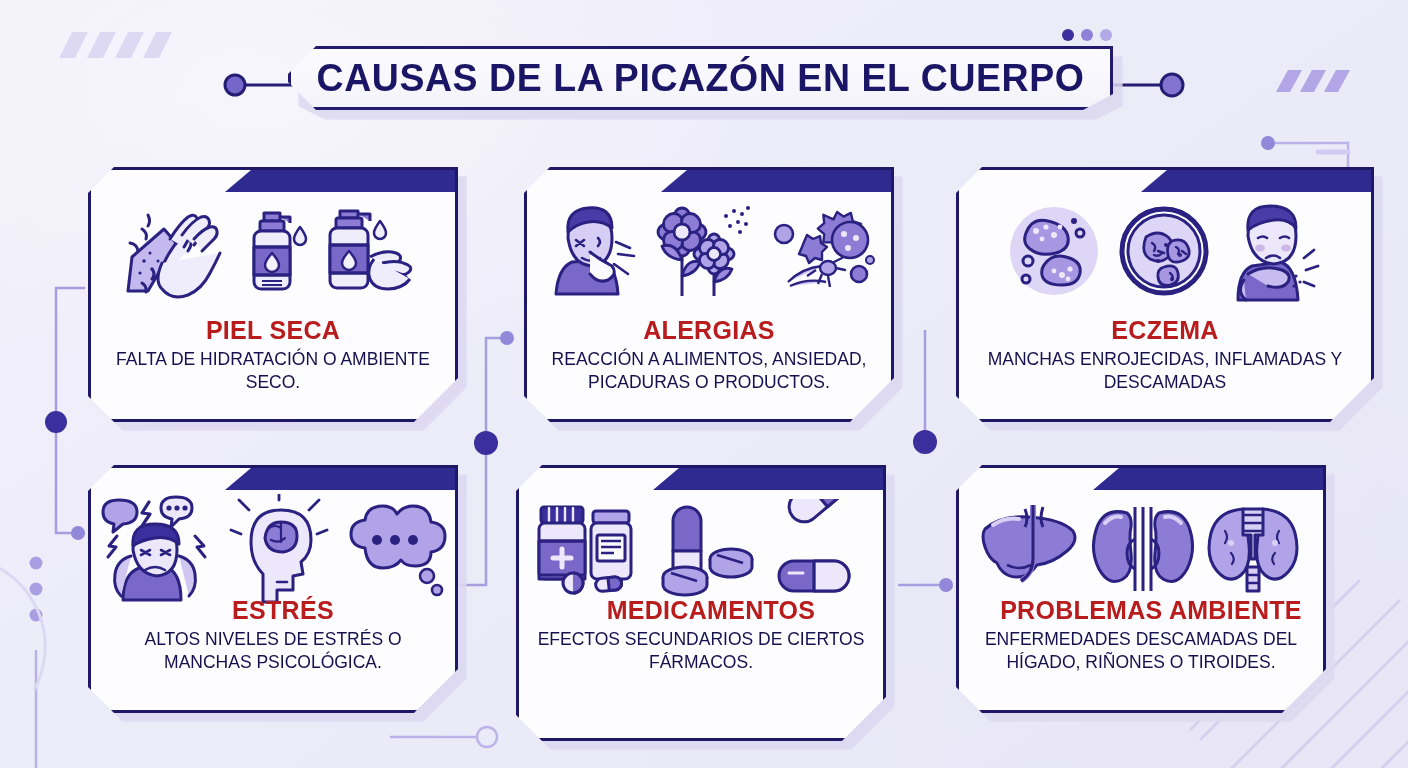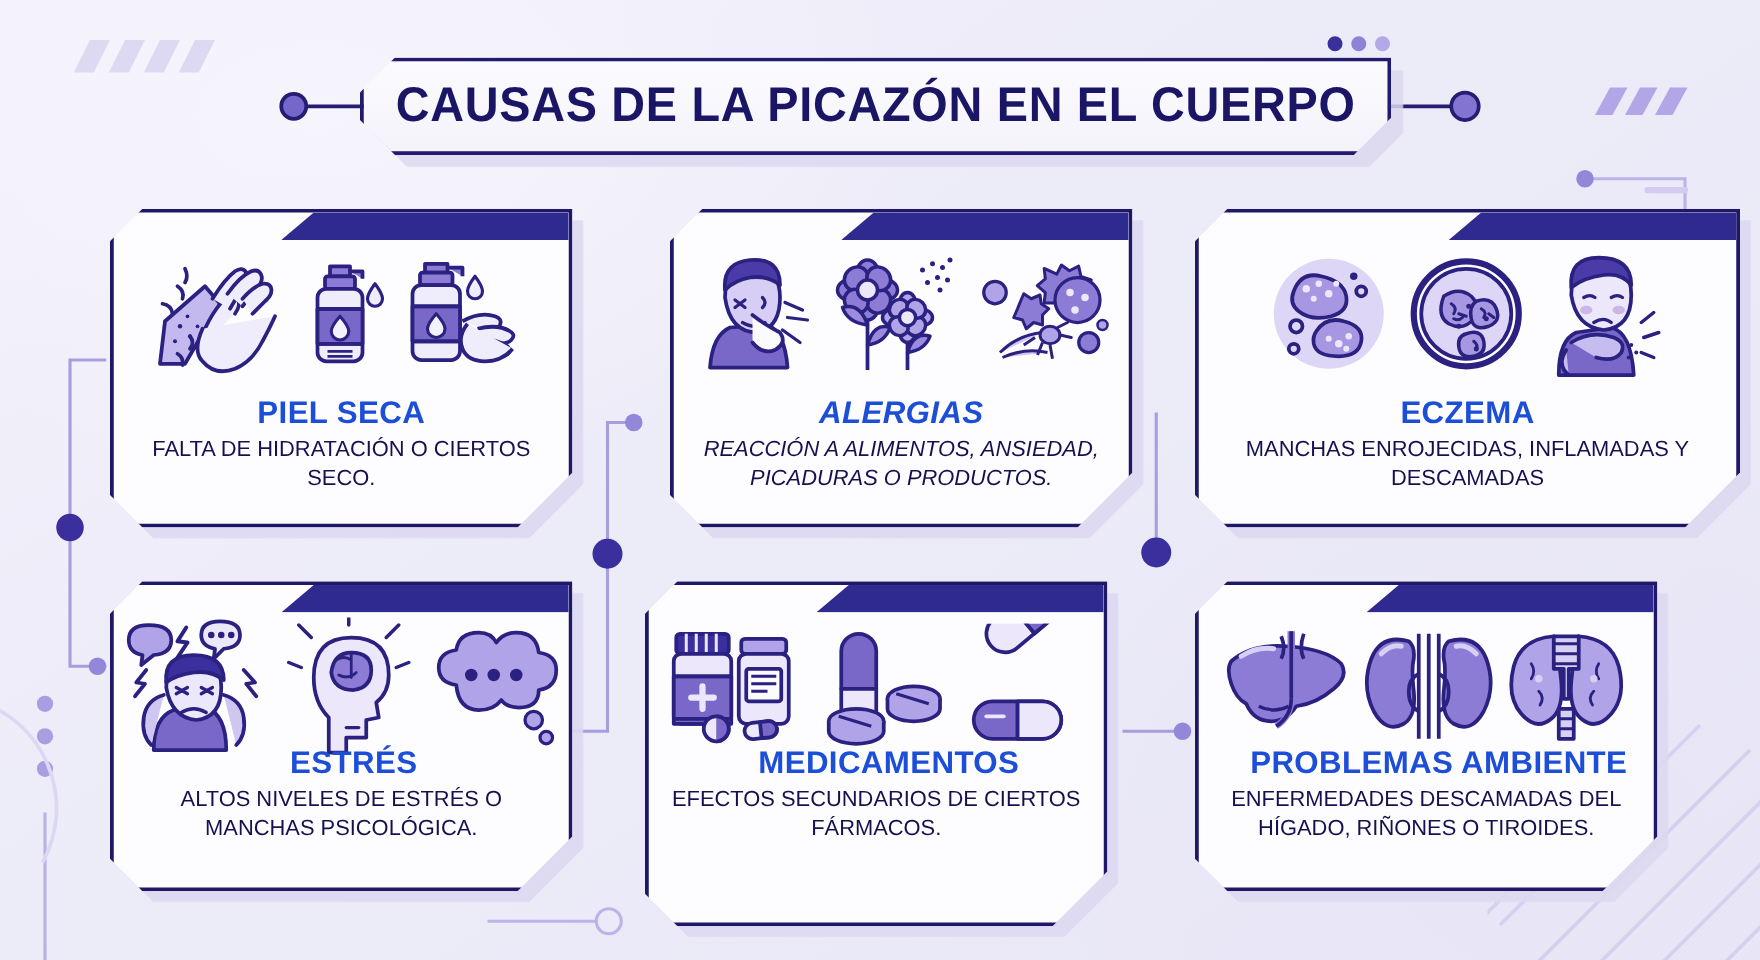--- a/index.html
+++ b/index.html
@@ -11,21 +11,21 @@
   }
   .stage{position:absolute;inset:0;
     background:
       radial-gradient(ellipse 700px 420px at 18% 12%, #f6f5fc 0%, rgba(246,245,252,0) 70%),
       radial-gradient(ellipse 620px 500px at 88% 88%, #e8e6f6 0%, rgba(232,230,246,0) 72%),
       linear-gradient(145deg,#f2f1fb 0%,#ecebf8 45%,#e9e7f6 100%);
   }
   .bg-svg{position:absolute;inset:0;width:1408px;height:768px;pointer-events:none;}
 
   
-  .title-wrap{position:absolute;left:288px;top:46px;width:825px;height:78px;}
+  .title-wrap{position:absolute;left:288px;top:46px;width:825px;height:64px;}
   .title-shadow{position:absolute;left:10px;top:10px;width:100%;height:100%;
     background:#dcd9f0;
     clip-path:polygon(28px 0,100% 0,100% 50px,calc(100% - 28px) 100%,28px 100%,0 50px,0 28px);
     filter:blur(1px);opacity:.85;}
   .title-box{position:absolute;inset:0;background:linear-gradient(180deg,#fbfbfe 0%,#f4f3fb 100%);
     border:3px solid #211a6e;
     clip-path:polygon(28px 0,100% 0,100% 48px,calc(100% - 30px) 100%,28px 100%,0 calc(100% - 28px),0 28px);
   }
   .title-text{position:absolute;inset:0;display:flex;align-items:center;justify-content:center;
     color:#1b1566;font-size:39px;font-weight:bold;letter-spacing:.6px;
@@ -42,21 +42,21 @@
   .card-body{position:absolute;inset:0;background:#fdfdff;
     border:3px solid #1f1866;
     clip-path:polygon(26px 0,100% 0,100% calc(100% - 44px),calc(100% - 44px) 100%,26px 100%,0 calc(100% - 26px),0 26px);
     overflow:hidden;
   }
   .accent{position:absolute;top:0;right:0;height:22px;width:230px;background:#2e2a90;
     clip-path:polygon(26px 0,100% 0,100% 100%,0 100%);
   }
   .icons{position:absolute;left:0;right:0;top:22px;height:118px;display:flex;align-items:center;justify-content:center;gap:6px;}
   .icons svg{display:block;}
-  .card-title{position:absolute;left:0;right:0;text-align:center;color:#1d4ed8;
+  .card-title{position:absolute;left:0;right:0;text-align:center;color:#b91c1c;
     font-size:25px;font-weight:bold;letter-spacing:.3px;}
   .card-desc{position:absolute;left:14px;right:14px;text-align:center;color:#15114f;
     font-size:17.5px;line-height:1.32;}
 
   .t-row1 .card-title{top:146px;}
   .t-row1 .card-desc{top:178px;}
   .t-row2 .card-title{top:128px;margin-left:20px;}
   .t-row2 .card-desc{top:160px;}
 </style>
 </head>
@@ -206,25 +206,25 @@
             <path d="M25 52 q7 8 7 12 a7 7 0 0 1-14 0 q0-4 7-12 z" fill="#f3f1fc" stroke-width="2.5"></path>
             <path d="M56 22 q6 8 6 12 a6 6 0 0 1-12 0 q0-4 6-12 z" fill="#efecfb" stroke-width="2.5"></path>
             <path d="M46 58 q14-8 26-4 q6 2 4 7 q-2 4-10 4" fill="#efecfb"></path>
             <path d="M58 64 q16-4 26 2 q5 3 1 7 q-4 4-12 2" fill="#efecfb"></path>
             <path d="M58 72 q16 0 24 6 q4 4-1 7 q-5 3-13-1" fill="#efecfb"></path>
             <path d="M50 60 q-8 10-4 20 q4 10 18 10 q14 0 22-10" fill="#efecfb"></path>
           </g>
         </svg>
       </div>
       <div class="card-title">PIEL SECA</div>
-      <div class="card-desc">FALTA DE HIDRATACIÓN O CIERTOS SECO.</div>
+      <div class="card-desc">FALTA DE HIDRATACIÓN O AMBIENTE SECO.</div>
     </div>
   </div>
 
-  <div class="card t-row1" style="left:536px;top:167px;width:370px;height:255px;font-style:italic;">
+  <div class="card t-row1" style="left:524px;top:167px;width:370px;height:255px;">
     <div class="card-shadow"></div>
     <div class="card-body">
       <div class="accent"></div>
       <div class="icons">
         <svg width="104" height="106" viewBox="0 0 104 106">
           <g fill="none" stroke="#2a2180" stroke-width="3" stroke-linejoin="round" stroke-linecap="round">
             <path d="M14 96 q2-26 16-32 l30-2 q14 6 16 34 z" fill="#7a68c9"></path>
             <path d="M26 40 q0-24 22-24 q22 0 22 24 q0 24-18 28 q-22 0-26-28 z" fill="#d6cef4"></path>
             <path d="M26 34 q-2-22 20-24 q24-2 24 20 q-10-8-24-6 q-12 2-20 10 z" fill="#4b3ba8" stroke="#2a2180"></path>
             <path d="M34 42 l8 6 M42 42 l-8 6" stroke-width="2.6"></path>
@@ -302,21 +302,21 @@
           <g fill="#b1a3e7" stroke="#2a2180" stroke-width="2">
               <circle cx="104" cy="62" r="4"></circle>
             </g>
         </svg>
       </div>
       <div class="card-title">ALERGIAS</div>
       <div class="card-desc">REACCIÓN A ALIMENTOS, ANSIEDAD, PICADURAS O PRODUCTOS.</div>
     </div>
   </div>
 
-  <div class="card t-row1" style="left:956px;top:167px;width:436px;height:255px;">
+  <div class="card t-row1" style="left:956px;top:167px;width:370px;height:255px;padding-left:48px;">
     <div class="card-shadow"></div>
     <div class="card-body">
       <div class="accent"></div>
       <div class="icons">
         <svg width="104" height="104" viewBox="0 0 104 104">
           <circle cx="50" cy="52" r="44" fill="#ded6f6"></circle>
           <g fill="#a797e3" stroke="#2a2180" stroke-width="3" stroke-linejoin="round">
             <path d="M22 34 q6-16 22-12 q18 4 20 16 q2 12-12 16 q-16 4-26-4 q-8-6-4-16 z"></path>
             <path d="M40 66 q8-12 22-8 q16 4 14 16 q-2 12-18 12 q-18 0-20-10 q-1-6 2-10 z"></path>
           </g>

